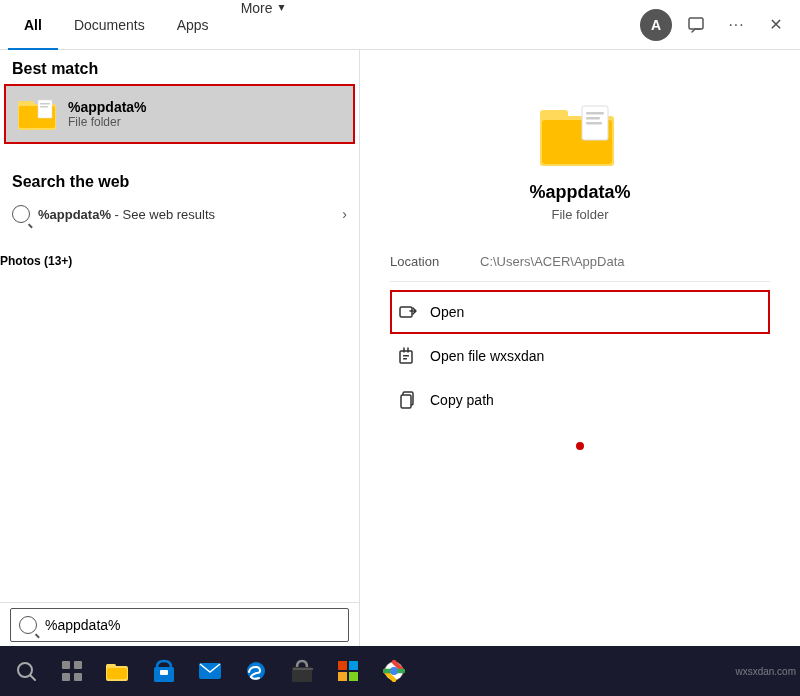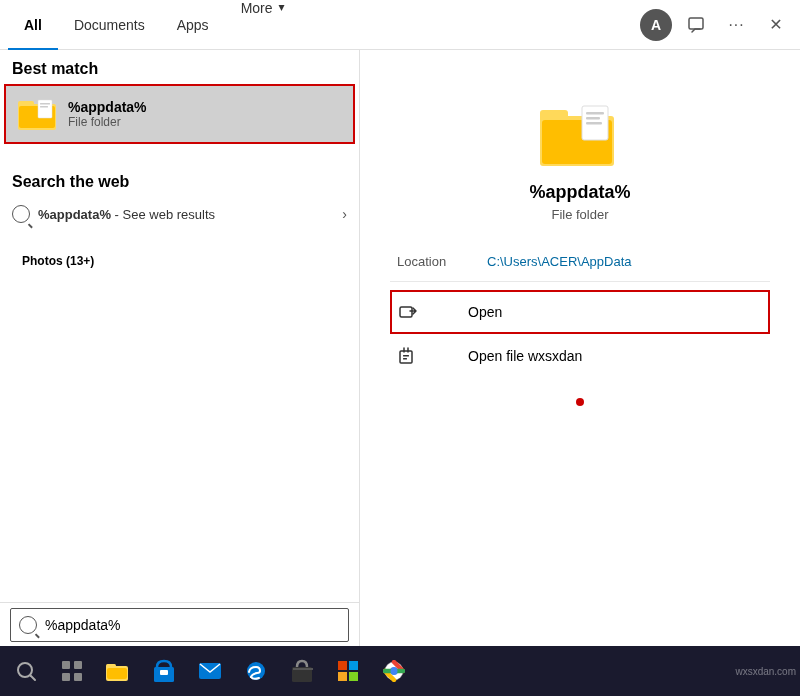--- a/index.html
+++ b/index.html
@@ -172,21 +172,21 @@
       flex: 1;
     }
     .search-web-text span.highlight { font-weight: 600; }
     .chevron-right {
       font-size: 14px;
       color: #555;
     }
 
     
     .photos-section {
-      padding: 4px 22px;
+      padding: 4px 0;
     }
     .photos-label {
       font-size: 12px;
       font-weight: 600;
       color: #000;
     }
 
     
     .left-spacer { flex: 1; }
 
@@ -277,41 +277,39 @@
       max-width: 380px;
       padding: 12px 0;
       border-bottom: 1px solid #e8e8e8;
       align-items: center;
     }
     .details-label {
       font-size: 13px;
       color: #555;
       width: 90px;
       flex-shrink: 0;
-      margin-left: 7px;
     }
     .details-value {
       font-size: 13px;
-      color: #0369a1;
+      color: #737373;
       cursor: pointer;
       text-decoration: none;
     }
 
     .actions-list {
       width: 100%;
       max-width: 380px;
       margin-top: 8px;
     }
     .action-item {
       display: flex;
       align-items: center;
       padding: 8px 4px;
       cursor: pointer;
       border: 2px solid transparent;
-      gap: 38px;
     }
     .action-item.highlighted {
       border: 2px solid #c00;
     }
     .action-icon {
       width: 24px;
       height: 24px;
       margin-right: 10px;
       display: flex;
       align-items: center;
@@ -494,20 +492,29 @@
               <rect x="2" y="5" width="12" height="12" rx="1" stroke="#333" stroke-width="1.5" fill="none"></rect>
               <path d="M6 2 L6 6" stroke="#333" stroke-width="1.5" stroke-linecap="round"></path>
               <path d="M10 2 L10 6" stroke="#333" stroke-width="1.5" stroke-linecap="round"></path>
               <rect x="5" y="9" width="6" height="1.5" rx="0.5" fill="#333"></rect>
               <rect x="5" y="12" width="4" height="1.5" rx="0.5" fill="#333"></rect>
             </svg>
           </div>
           <span class="action-label">Open file wxsxdan</span>
         </div>
 
+        <div class="action-item">
+          <div class="action-icon">
+            <svg width="20" height="20" viewBox="0 0 20 20" fill="none" xmlns="http://www.w3.org/2000/svg">
+              <rect x="5" y="2" width="10" height="13" rx="1.5" stroke="#333" stroke-width="1.5" fill="none"></rect>
+              <rect x="3" y="5" width="10" height="13" rx="1.5" stroke="#333" stroke-width="1.5" fill="white"></rect>
+            </svg>
+          </div>
+          <span class="action-label">Copy path</span>
+        </div>
       </div>
 
       <div class="red-dot"></div>
     </div>
   </div>
 
   <div class="taskbar">
 
     <div class="taskbar-btn" style="color:#ccc; font-size:22px;">
       <svg width="24" height="24" viewBox="0 0 24 24" fill="none" xmlns="http://www.w3.org/2000/svg">

